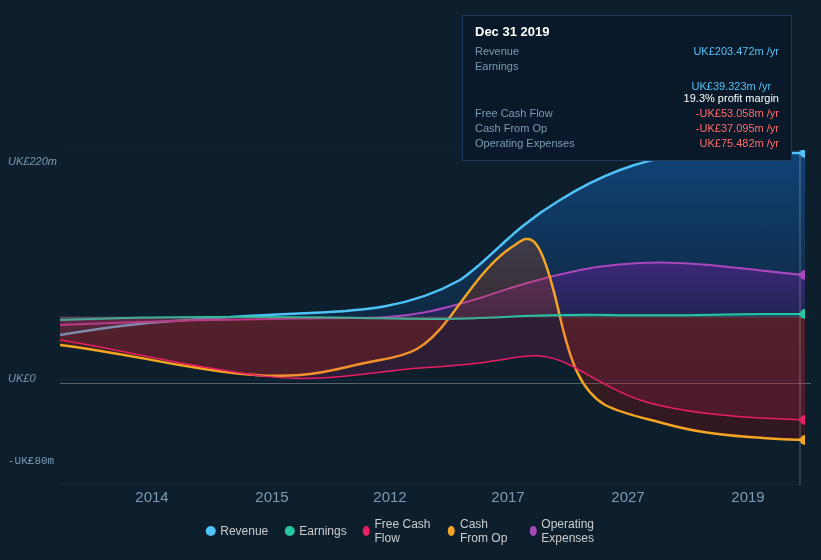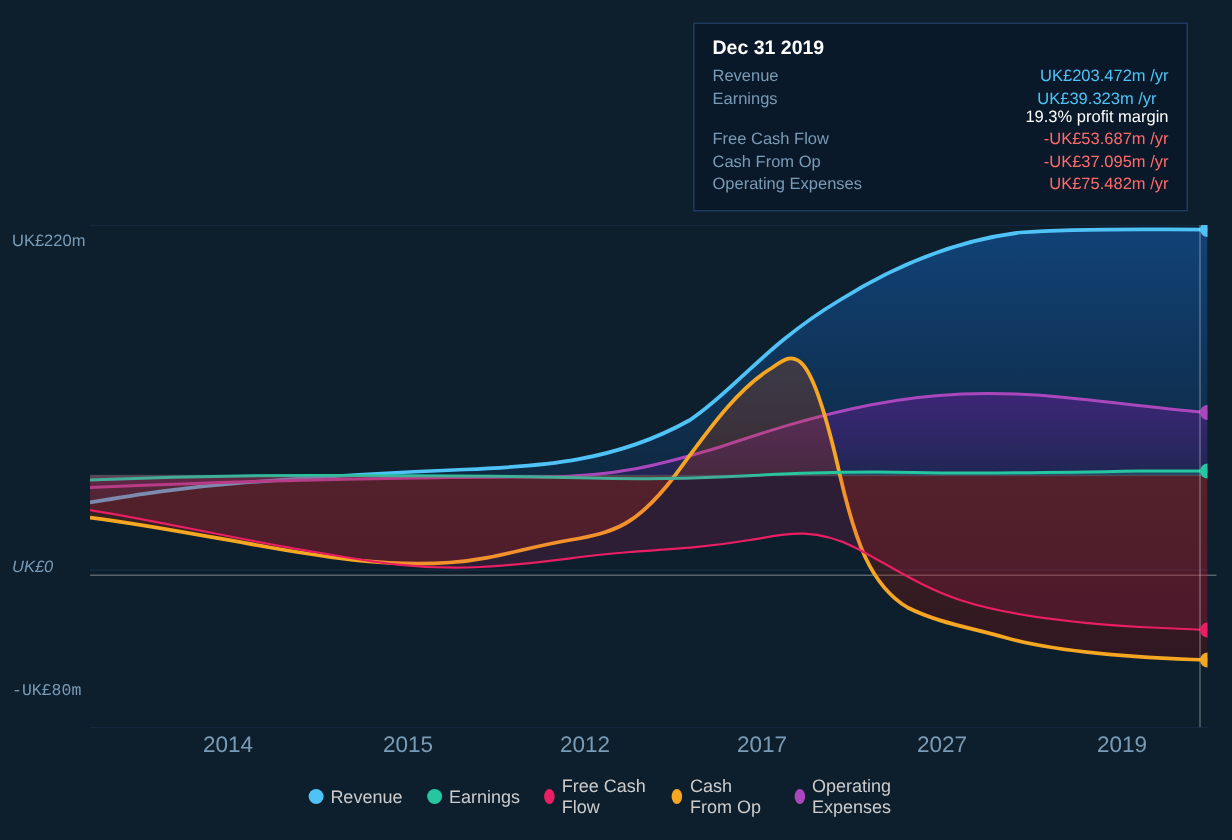--- a/index.html
+++ b/index.html
@@ -133,40 +133,40 @@
 
   <div class="tooltip-box">
     <div class="tooltip-title">Dec 31 2019</div>
 
     <div class="tooltip-row">
       <span class="tooltip-label">Revenue</span>
       <span class="tooltip-value blue">UK£203.472m /yr</span>
     </div>
     <div class="tooltip-row">
       <span class="tooltip-label">Earnings</span>
-      <div style="text-align:right;">
+      <div style="text-align:right;margin-top:20px;">
         <div class="tooltip-value blue">UK£39.323m /yr</div>
         <div class="tooltip-sub">19.3% profit margin</div>
       </div>
     </div>
     <div class="tooltip-row">
       <span class="tooltip-label">Free Cash Flow</span>
-      <span class="tooltip-value red">-UK£53.687m /yr</span>
+      <span class="tooltip-value red">-UK£53.058m /yr</span>
     </div>
     <div class="tooltip-row">
       <span class="tooltip-label">Cash From Op</span>
       <span class="tooltip-value red">-UK£37.095m /yr</span>
     </div>
     <div class="tooltip-row">
       <span class="tooltip-label">Operating Expenses</span>
       <span class="tooltip-value red">UK£75.482m /yr</span>
     </div>
   </div>
 
-  <div class="y-label" style="top: 155px;">UK£220m</div>
+  <div class="y-label" style="top: 155px; font-style: italic;">UK£220m</div>
   <div class="y-label" style="top: 372px; font-style: italic;">UK£0</div>
   <div class="y-label" style="top: 455px; font-family: Liberation Mono, monospace;">-UK£80m</div>
 
   <div class="zero-line" style="top: 383px;"></div>
 
   <svg class="chart-svg" viewBox="0 0 745 335" preserveAspectRatio="none">
     <defs>
 
       <linearGradient id="revGrad" x1="0" y1="0" x2="0" y2="1">
         <stop offset="0%" stop-color="#1565c0" stop-opacity="0.5"></stop>

